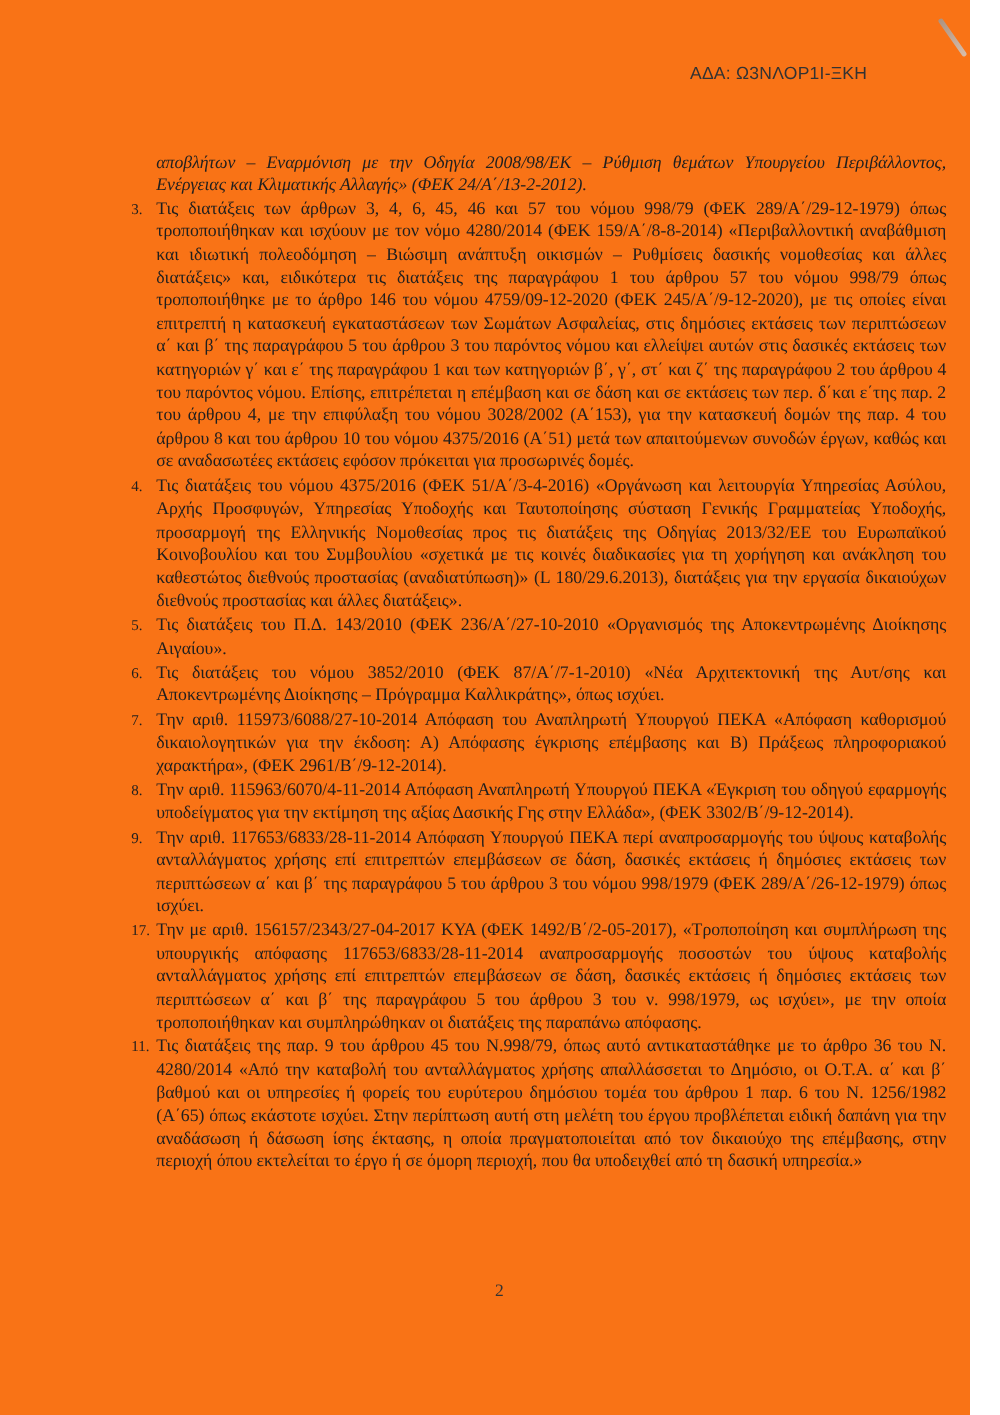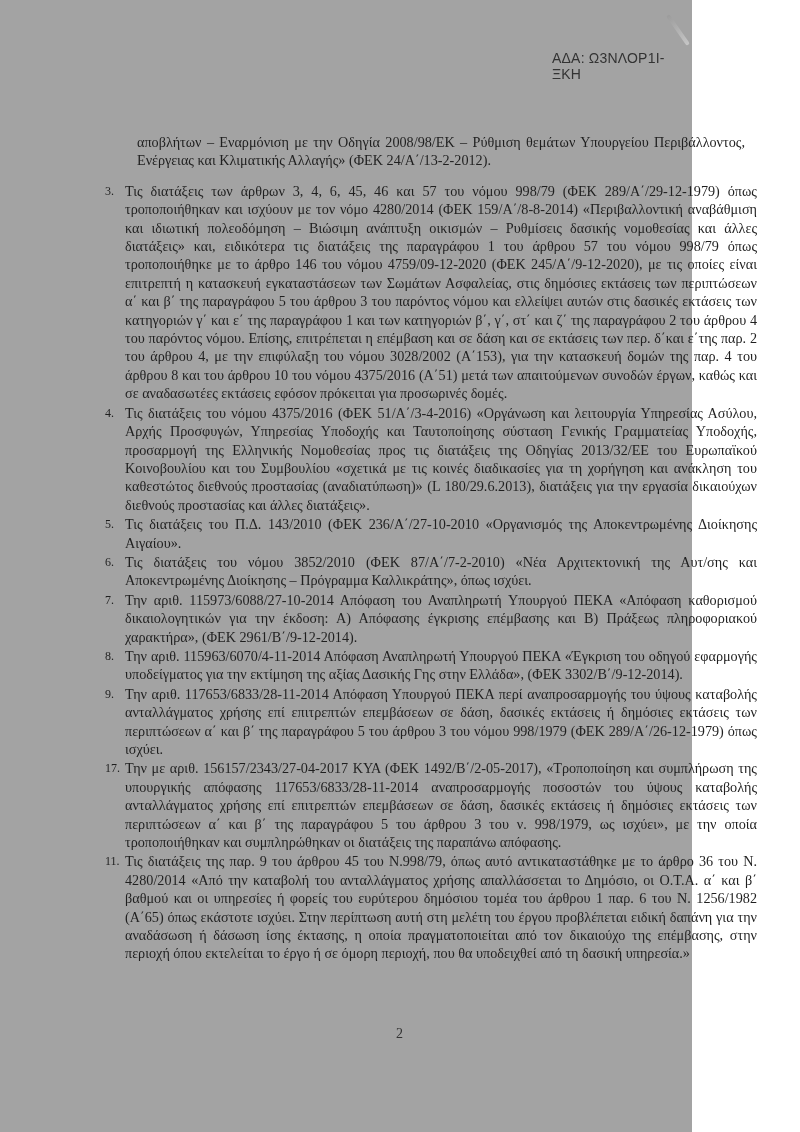--- a/index.html
+++ b/index.html
@@ -1,21 +1,21 @@
 <!DOCTYPE html>
 <html><head>
   <meta charset="utf-8">
   <style>
     html, body { margin: 0; padding: 0; background: #ffffff; }
     body { width: 800px; height: 1132px; position: relative; overflow: hidden; }
-    .page { position: absolute; left: 0; top: 0; width: 692px; height: 1132px; background: #a3a3a3; }
+    .page { position: absolute; left: 0; top: 0; width: 776px; height: 1132px; background: #f97316; }
     .corner-mark { position: absolute; right: 12px; top: 12px; width: 4px; height: 36px; background: linear-gradient(#9a9a9a, #cfcfcf); transform: rotate(-35deg); border-radius: 2px; opacity: 0.8; }
     .ada { position: absolute; left: 552px; top: 50px; font-family: "Liberation Sans", sans-serif; font-size: 14px; color: #333; letter-spacing: 0.2px; }
     .body-text { position: absolute; left: 105px; top: 121px; width: 652px; font-family: "Liberation Serif", serif; font-size: 14.2px; line-height: 18.4px; color: #1f1f1f; }
-    .cont { padding-left: 20px; text-align: justify; margin: 12px; }
+    .cont { padding-left: 20px; text-align: justify; margin: 0; font-style: italic; }
     ol.items { list-style: none; margin: 0; padding: 0; }
     ol.items li { position: relative; padding-left: 20px; text-align: justify; margin: 0 0 1px 0; }
     ol.items li .num { position: absolute; left: 0; top: 0; font-size: 12px; }
     .italic { }
     .page-num { position: absolute; left: 396px; top: 1026px; font-family: "Liberation Serif", serif; font-size: 14px; color: #333; }
   </style>
 </head>
 <body>
 
 <div class="page">
@@ -34,21 +34,21 @@
       <li>
         <span class="num">4.</span>
         <span>Τις διατάξεις του νόμου 4375/2016 (ΦΕΚ 51/Α΄/3-4-2016) «Οργάνωση και λειτουργία Υπηρεσίας Ασύλου, Αρχής Προσφυγών, Υπηρεσίας Υποδοχής και Ταυτοποίησης σύσταση Γενικής Γραμματείας Υποδοχής, προσαρμογή της Ελληνικής Νομοθεσίας προς τις διατάξεις της Οδηγίας 2013/32/ΕΕ του Ευρωπαϊκού Κοινοβουλίου και του Συμβουλίου «σχετικά με τις κοινές διαδικασίες για τη χορήγηση και ανάκληση του καθεστώτος διεθνούς προστασίας (αναδιατύπωση)» (L 180/29.6.2013), διατάξεις για την εργασία δικαιούχων διεθνούς προστασίας και άλλες διατάξεις».</span>
       </li>
       <li>
         <span class="num">5.</span>
         <span>Τις διατάξεις του Π.Δ. 143/2010 (ΦΕΚ 236/Α΄/27-10-2010 «Οργανισμός της Αποκεντρωμένης Διοίκησης Αιγαίου».</span>
       </li>
       <li>
         <span class="num">6.</span>
-        <span>Τις διατάξεις του νόμου 3852/2010 (ΦΕΚ 87/Α΄/7-2-2010) «Νέα Αρχιτεκτονική της Αυτ/σης και Αποκεντρωμένης Διοίκησης – Πρόγραμμα Καλλικράτης», όπως ισχύει.</span>
+        <span>Τις διατάξεις του νόμου 3852/2010 (ΦΕΚ 87/Α΄/7-1-2010) «Νέα Αρχιτεκτονική της Αυτ/σης και Αποκεντρωμένης Διοίκησης – Πρόγραμμα Καλλικράτης», όπως ισχύει.</span>
       </li>
       <li>
         <span class="num">7.</span>
         <span>Την αριθ. 115973/6088/27-10-2014 Απόφαση του Αναπληρωτή Υπουργού ΠΕΚΑ «Απόφαση καθορισμού δικαιολογητικών για την έκδοση: Α) Απόφασης έγκρισης επέμβασης και Β) Πράξεως πληροφοριακού χαρακτήρα», (ΦΕΚ 2961/Β΄/9-12-2014).</span>
       </li>
       <li>
         <span class="num">8.</span>
         <span>Την αριθ. 115963/6070/4-11-2014 Απόφαση Αναπληρωτή Υπουργού ΠΕΚΑ «Έγκριση του οδηγού εφαρμογής υποδείγματος για την εκτίμηση της αξίας Δασικής Γης στην Ελλάδα», (ΦΕΚ 3302/Β΄/9-12-2014).</span>
       </li>
       <li>

